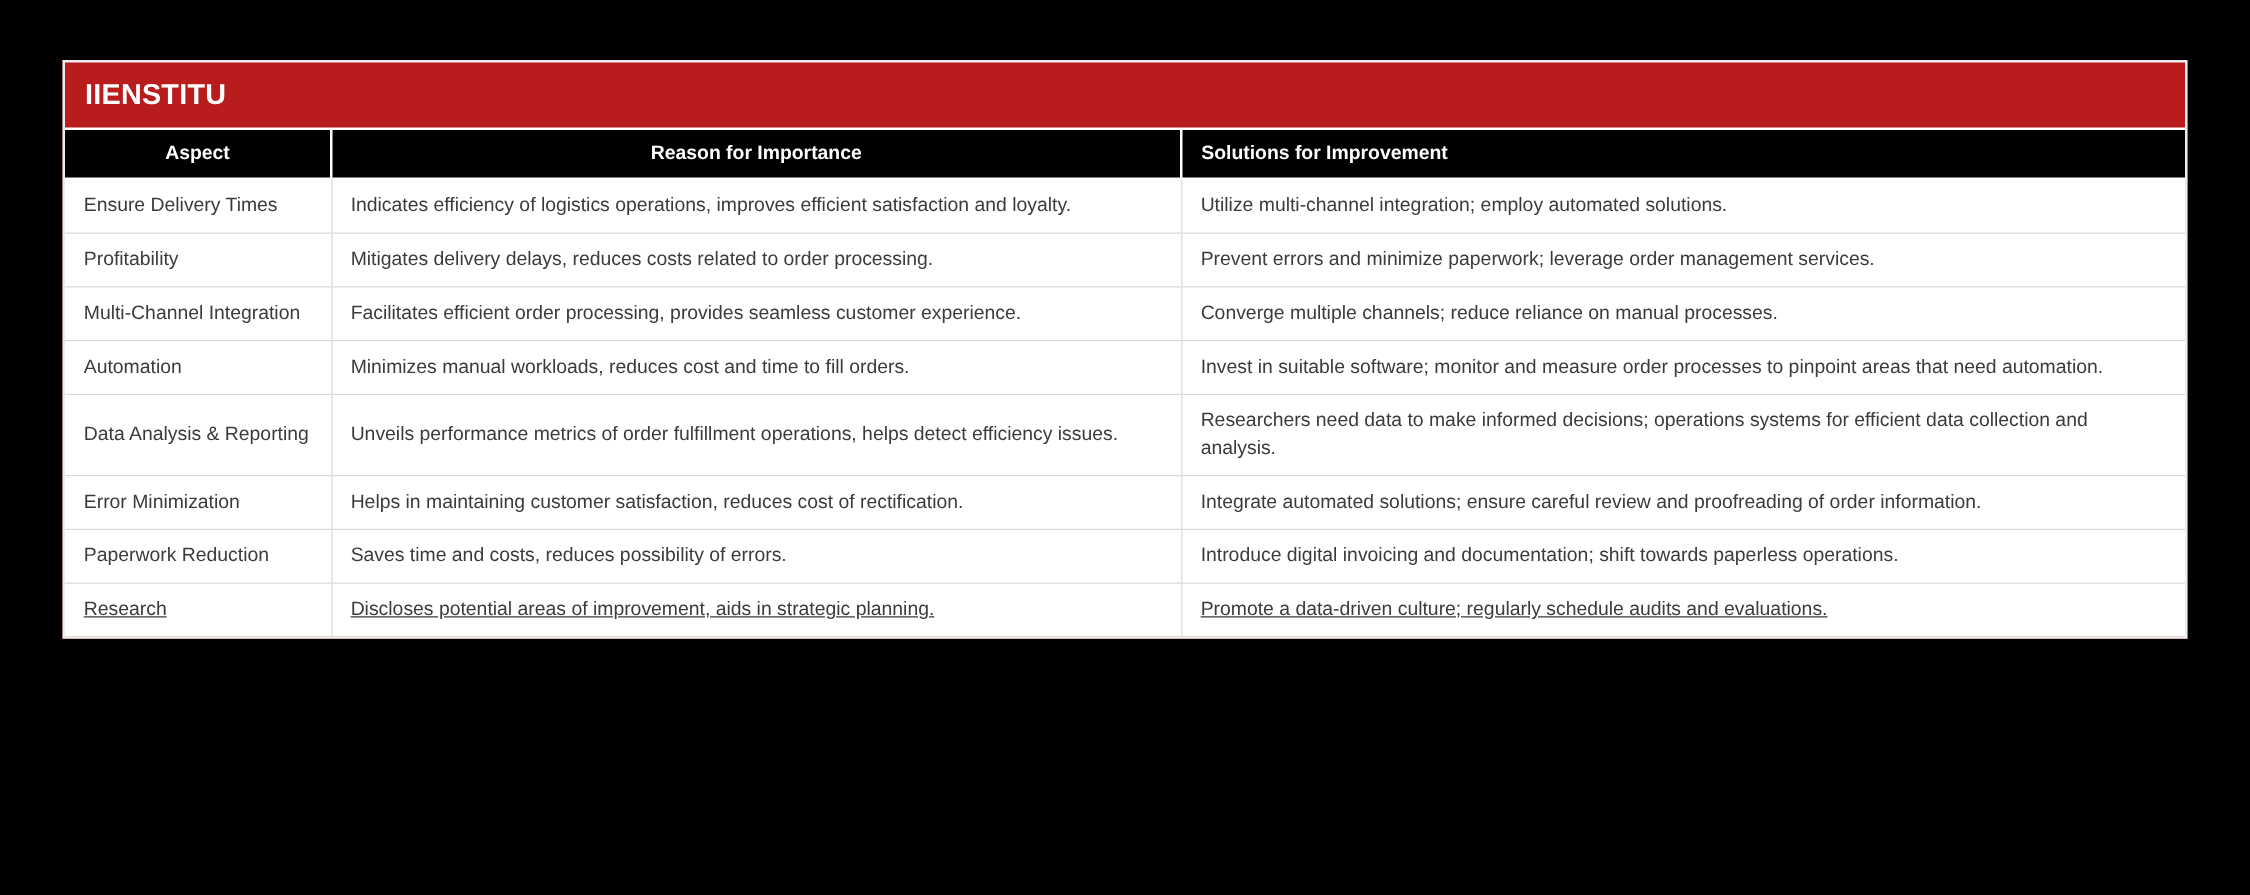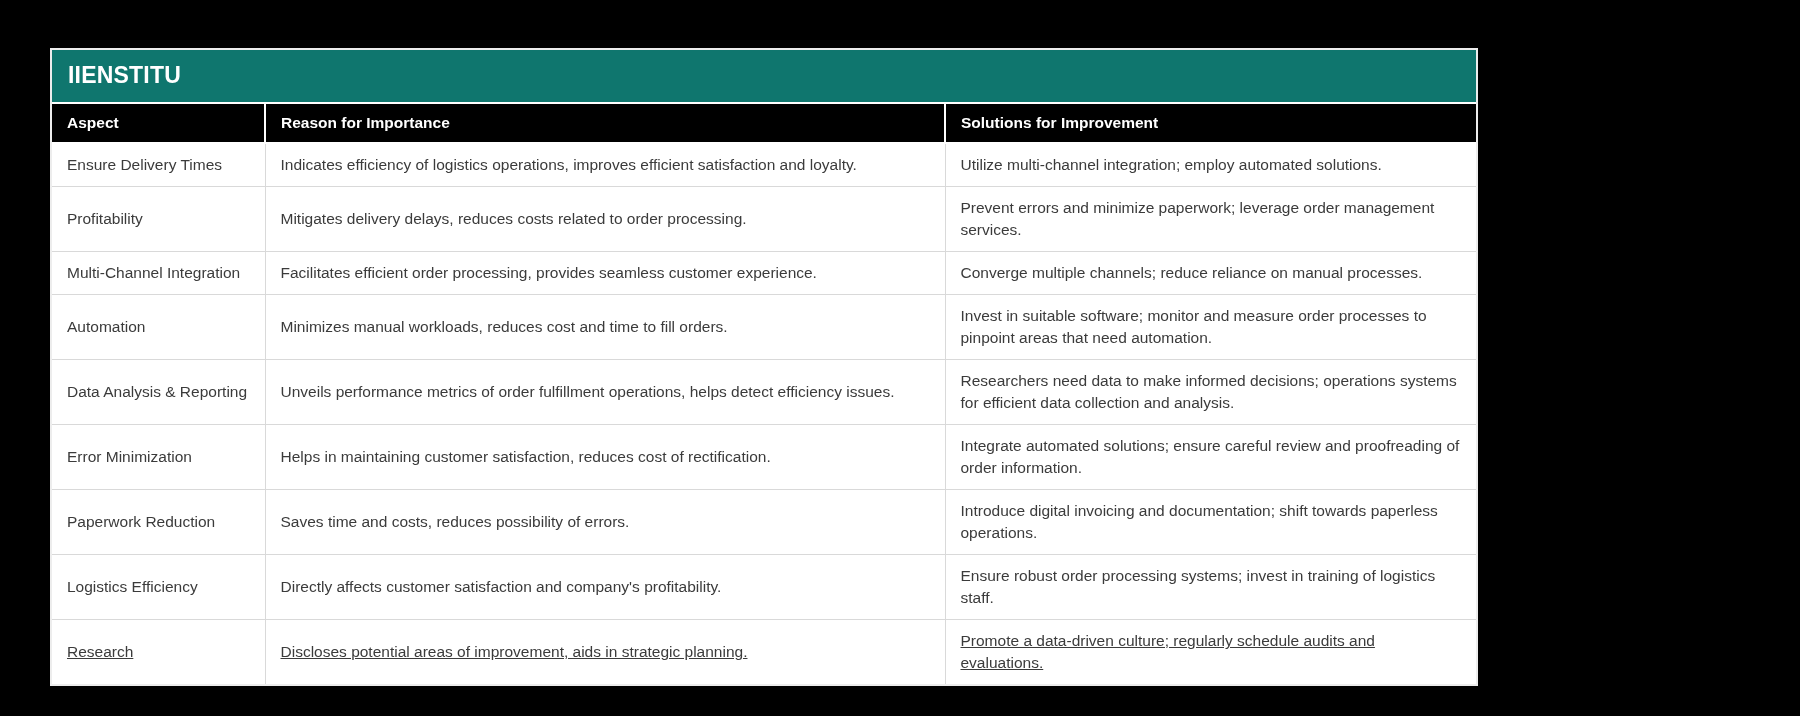--- a/index.html
+++ b/index.html
@@ -8,24 +8,24 @@
     background: #000000;
     width: 1800px;
     height: 716px;
     overflow: hidden;
     font-family: "Liberation Sans", "DejaVu Sans", sans-serif;
   }
   .card {
     position: absolute;
     left: 50px;
     top: 48px;
-    width: 1428px;
+    width: 1700px;
     box-sizing: border-box;
     border: 2px solid #ededed;
-    background: #0f766e;
+    background: #b91c1c;
   }
   .card-title {
     color: #ffffff;
     font-weight: 700;
     font-size: 23px;
     line-height: 1.0;
     padding: 14px 16px 15px 16px;
     border-bottom: 2px solid #ffffff;
     letter-spacing: 0.2px;
   }
@@ -40,20 +40,21 @@
     color: #ffffff;
     font-size: 15.5px;
     font-weight: 700;
     text-align: left;
     padding: 9px 15px;
     border-bottom: 2px solid #ffffff;
     line-height: 1.3;
   }
   table.data-table th:not(:last-child) {
     border-right: 2px solid #ffffff;
+    text-align: center;
   }
   table.data-table td {
     background: #ffffff;
     color: #3b3b3b;
     font-size: 15.5px;
     line-height: 1.42;
     padding: 10px 15px;
     border-bottom: 1px solid #d9d9d9;
     vertical-align: middle;
     word-wrap: break-word;
@@ -115,24 +116,19 @@
           <td>Error Minimization</td>
           <td>Helps in maintaining customer satisfaction, reduces cost of rectification.</td>
           <td>Integrate automated solutions; ensure careful review and proofreading of order information.</td>
         </tr>
         <tr>
           <td>Paperwork Reduction</td>
           <td>Saves time and costs, reduces possibility of errors.</td>
           <td>Introduce digital invoicing and documentation; shift towards paperless operations.</td>
         </tr>
         <tr>
-          <td>Logistics Efficiency</td>
-          <td>Directly affects customer satisfaction and company's profitability.</td>
-          <td>Ensure robust order processing systems; invest in training of logistics staff.</td>
-        </tr>
-        <tr>
           <td>Research</td>
           <td>Discloses potential areas of improvement, aids in strategic planning.</td>
           <td>Promote a data-driven culture; regularly schedule audits and evaluations.</td>
         </tr>
       </tbody>
   </table>
 </div>
 
 </body></html>

